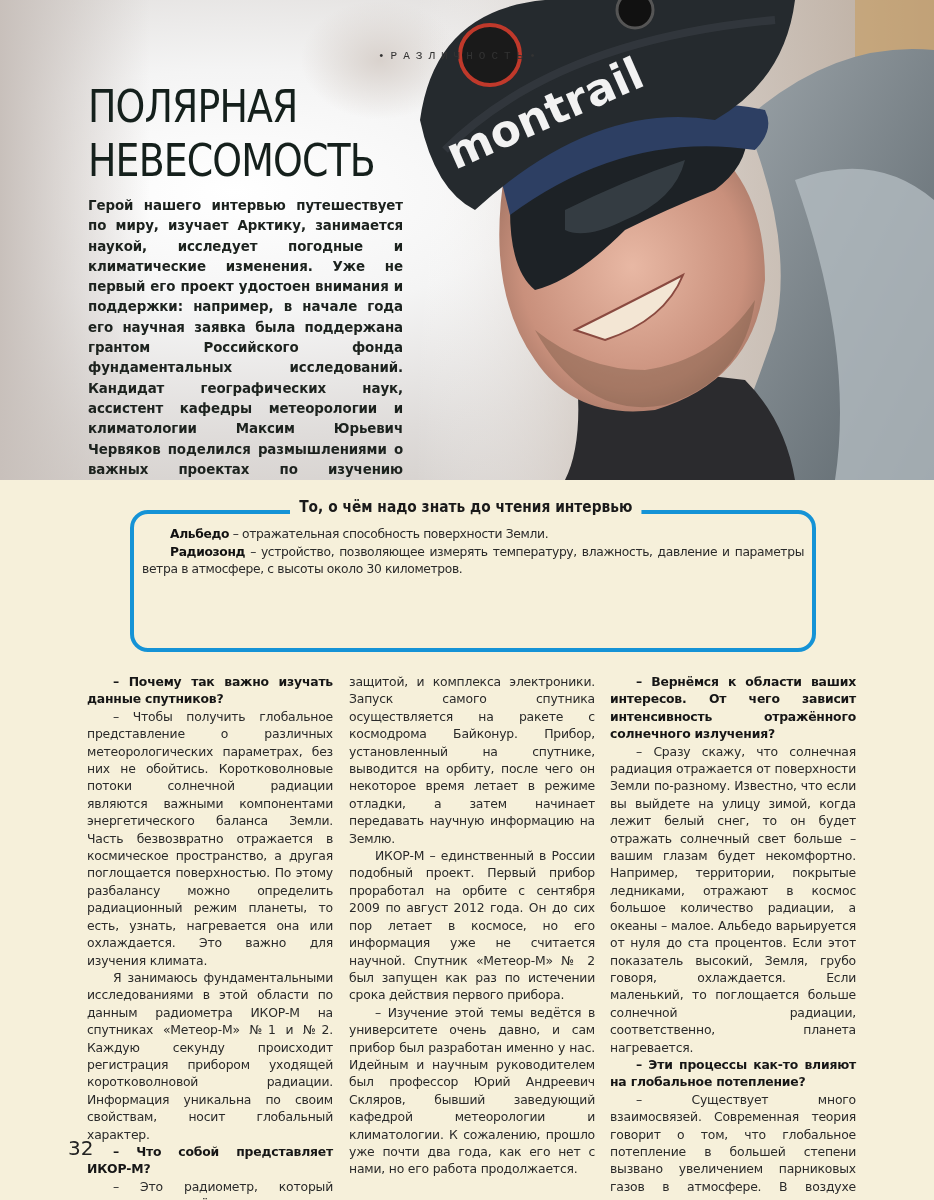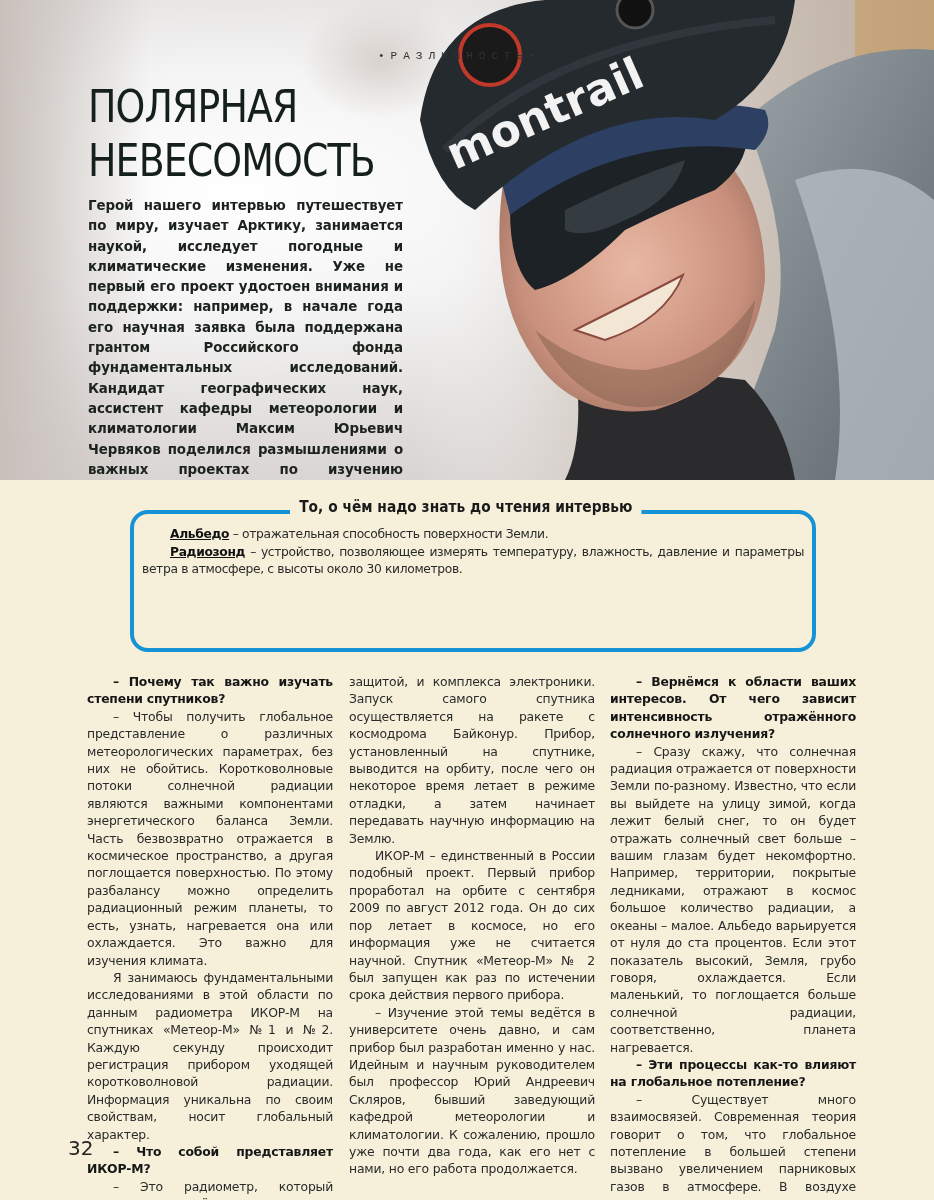--- a/index.html
+++ b/index.html
@@ -9,21 +9,21 @@
   .hero-blur1 { position:absolute; left:0; top:0; width:150px; height:480px; background:linear-gradient(90deg,#c8c0bb 0%,rgba(230,228,226,0) 100%); }
   .hero-blur2 { position:absolute; left:300px; top:0; width:160px; height:120px; background:radial-gradient(ellipse,#d9d2cd 0%,rgba(255,255,255,0) 70%); }
   .photo { position:absolute; left:415px; top:0; width:519px; height:480px; }
   .kicker { position:absolute; left:378px; top:50px; font-family:Liberation Mono, monospace; font-size:11px; letter-spacing:6px; color:#333; }
   .title { position:absolute; left:88px; top:80px; font-family:"DejaVu Sans", sans-serif; font-size:44px; line-height:54px; font-weight:normal; color:#15201c; letter-spacing:-1px; transform:scaleX(0.86); transform-origin:left top; white-space:nowrap; }
   .lead { position:absolute; left:88px; top:196px; width:315px; font-size:13.4px; line-height:20.3px; font-weight:bold; color:#1c221e; text-align:justify; letter-spacing:-0.1px; }
   .glossary { position:absolute; left:130px; top:510px; width:686px; height:142px; border:4px solid #1593d6; border-radius:18px; box-sizing:border-box; }
   .glossary-title { position:absolute; left:290px; top:498px; padding:0 10px; background:#f6f0da; font-size:15px; font-weight:bold; color:#1a1a1a; transform:scaleX(0.92); transform-origin:left top; white-space:nowrap; }
   .glossary-body { position:absolute; left:142px; top:526px; width:662px; font-size:12.3px; line-height:17.5px; color:#2a2a2a; text-align:justify; letter-spacing:-0.35px; }
   .glossary-body p { margin:0; text-indent:28px; }
-  .glossary-body b { color:#111;text-decoration:underline; }
+  .glossary-body b { color:#111; }
   .col { position:absolute; top:673px; width:246px; font-size:12.4px; line-height:17.4px; color:#2a2a2a; text-align:justify; letter-spacing:-0.2px; }
   .col p { margin:0; text-indent:26px; }
   .col p.q { font-weight:bold; color:#161616; }
   .col1 { left:87px; }
   .col2 { left:349px; }
   .col3 { left:610px; }
   .pagenum { position:absolute; left:68px; top:1136px; font-size:20px; color:#222; }
 </style>
 </head>
 <body>
@@ -83,21 +83,21 @@
 </div>
 
 <div class="glossary"></div>
 <div class="glossary-title">То, о чём надо знать до чтения интервью</div>
 <div class="glossary-body">
   <p><b>Альбедо</b><span> – отражательная способность поверхности Земли.</span></p>
   <p><b>Радиозонд</b><span> – устройство, позволяющее измерять температуру, влажность, давление и параметры ветра в атмосфере, с высоты около 30 километров.</span></p>
 </div>
 
 <div class="col col1">
-  <p class="q">– Почему так важно изучать степени спутников?</p>
+  <p class="q">– Почему так важно изучать данные спутников?</p>
   <p>– Чтобы получить глобальное представление о различных метеорологических параметрах, без них не обойтись. Коротковолновые потоки солнечной радиации являются важными компонентами энергетического баланса Земли. Часть безвозвратно отражается в космическое пространство, а другая поглощается поверхностью. По этому разбалансу можно определить радиационный режим планеты, то есть, узнать, нагревается она или охлаждается. Это важно для изучения климата.</p>
   <p>Я занимаюсь фундаментальными исследованиями в этой области по данным радиометра ИКОР-М на спутниках «Метеор-М» №1 и №2. Каждую секунду происходит регистрация прибором уходящей коротковолновой радиации. Информация уникальна по своим свойствам, носит глобальный характер.</p>
   <p class="q">– Что собой представляет ИКОР-М?</p>
   <p>– Это радиометр, который состоит из приёмника, покрытого стеклянной</p>
 </div>
 
 <div class="col col2">
   <p style="text-indent:0">защитой, и комплекса электроники. Запуск самого спутника осуществляется на ракете с космодрома Байконур. Прибор, установленный на спутнике, выводится на орбиту, после чего он некоторое время летает в режиме отладки, а затем начинает передавать научную информацию на Землю.</p>
   <p>ИКОР-М – единственный в России подобный проект. Первый прибор проработал на орбите с сентября 2009 по август 2012 года. Он до сих пор летает в космосе, но его информация уже не считается научной. Спутник «Метеор-М» № 2 был запущен как раз по истечении срока действия первого прибора.</p>
   <p>– Изучение этой темы ведётся в университете очень давно, и сам прибор был разработан именно у нас. Идейным и научным руководителем был профессор Юрий Андреевич Скляров, бывший заведующий кафедрой метеорологии и климатологии. К сожалению, прошло уже почти два года, как его нет с нами, но его работа продолжается.</p>

